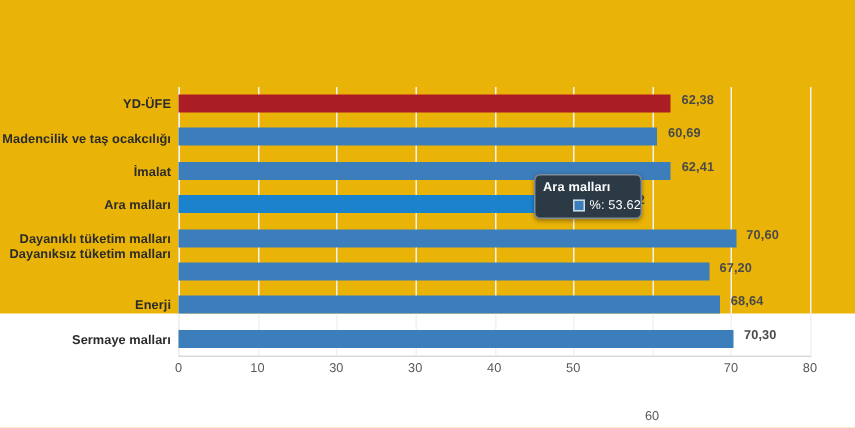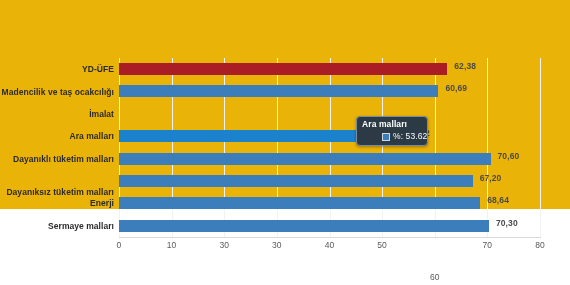--- a/index.html
+++ b/index.html
@@ -184,21 +184,21 @@
       </div>
       <div class="cat-row" style="top: 44.75px;">
         <span>İmalat</span>
       </div>
       <div class="cat-row" style="top: 67.125px;">
         <span>Ara malları</span>
       </div>
       <div class="cat-row" style="top: 89.5px;">
         <span>Dayanıklı tüketim malları</span>
       </div>
-      <div class="cat-row" style="top: 123px; align-items: center;">
+      <div class="cat-row" style="top: 100px; align-items: center;">
         <span>Dayanıksız tüketim malları</span>
       </div>
       <div class="cat-row" style="top: 134.25px;">
         <span>Enerji</span>
       </div>
       <div class="cat-row" style="top: 156.625px;">
         <span>Sermaye malları</span>
       </div>
     </div>
 
@@ -216,20 +216,24 @@
       <div class="gridline" style="left: 368.375px;"></div>
       <div class="gridline" style="left: 421px;"></div>
       <div class="row" style="top: 0px;">
         <div class="bar red" title="YD-ÜFE" style="width: 328.275px; background: rgb(171, 29, 36);"></div>
         <div class="bar-value" style="left: 335.275px;">62,38</div>
       </div>
       <div class="row" style="top: 22.375px;">
         <div class="bar" title="Madencilik ve taş ocakcılığı" style="width: 319.381px; background: rgb(60, 126, 188);"></div>
         <div class="bar-value" style="left: 326.381px;">60,69</div>
       </div>
+      <div class="row" style="top: 44.75px;">
+        <div class="bar" title="İmalat" style="width: 328.433px; background: rgb(60, 126, 188);"></div>
+        <div class="bar-value" style="left: 335.433px;">62,41</div>
+      </div>
       <div class="row" style="top: 67.125px;">
         <div class="bar hovered" title="Ara malları" style="width: 282.175px; background: rgb(27, 130, 205);"></div>
         <div class="bar-value" style="left: 289.175px;">53,62</div>
       </div>
       <div class="row" style="top: 89.5px;">
         <div class="bar" title="Dayanıklı tüketim malları" style="width: 371.532px; background: rgb(60, 126, 188);"></div>
         <div class="bar-value" style="left: 378.532px;">70,60</div>
       </div>
       <div class="row" style="top: 111.875px;">
         <div class="bar" title="Dayanıksız tüketim malları" style="width: 353.64px; background: rgb(60, 126, 188);"></div>

